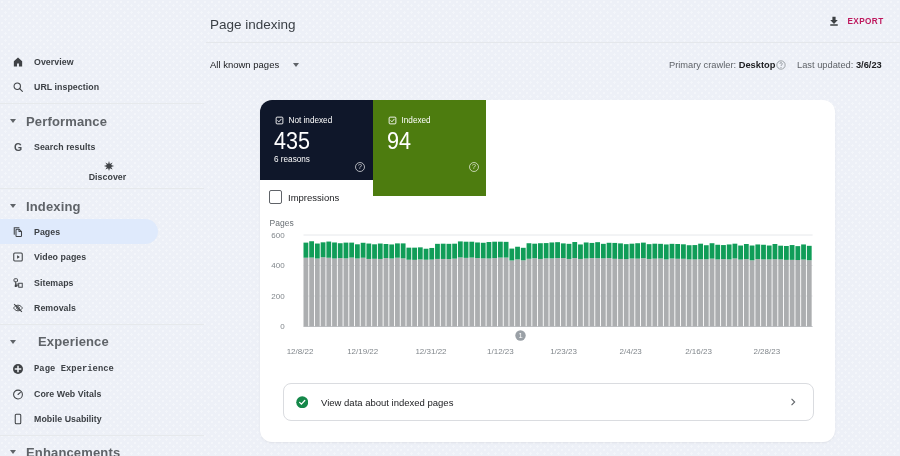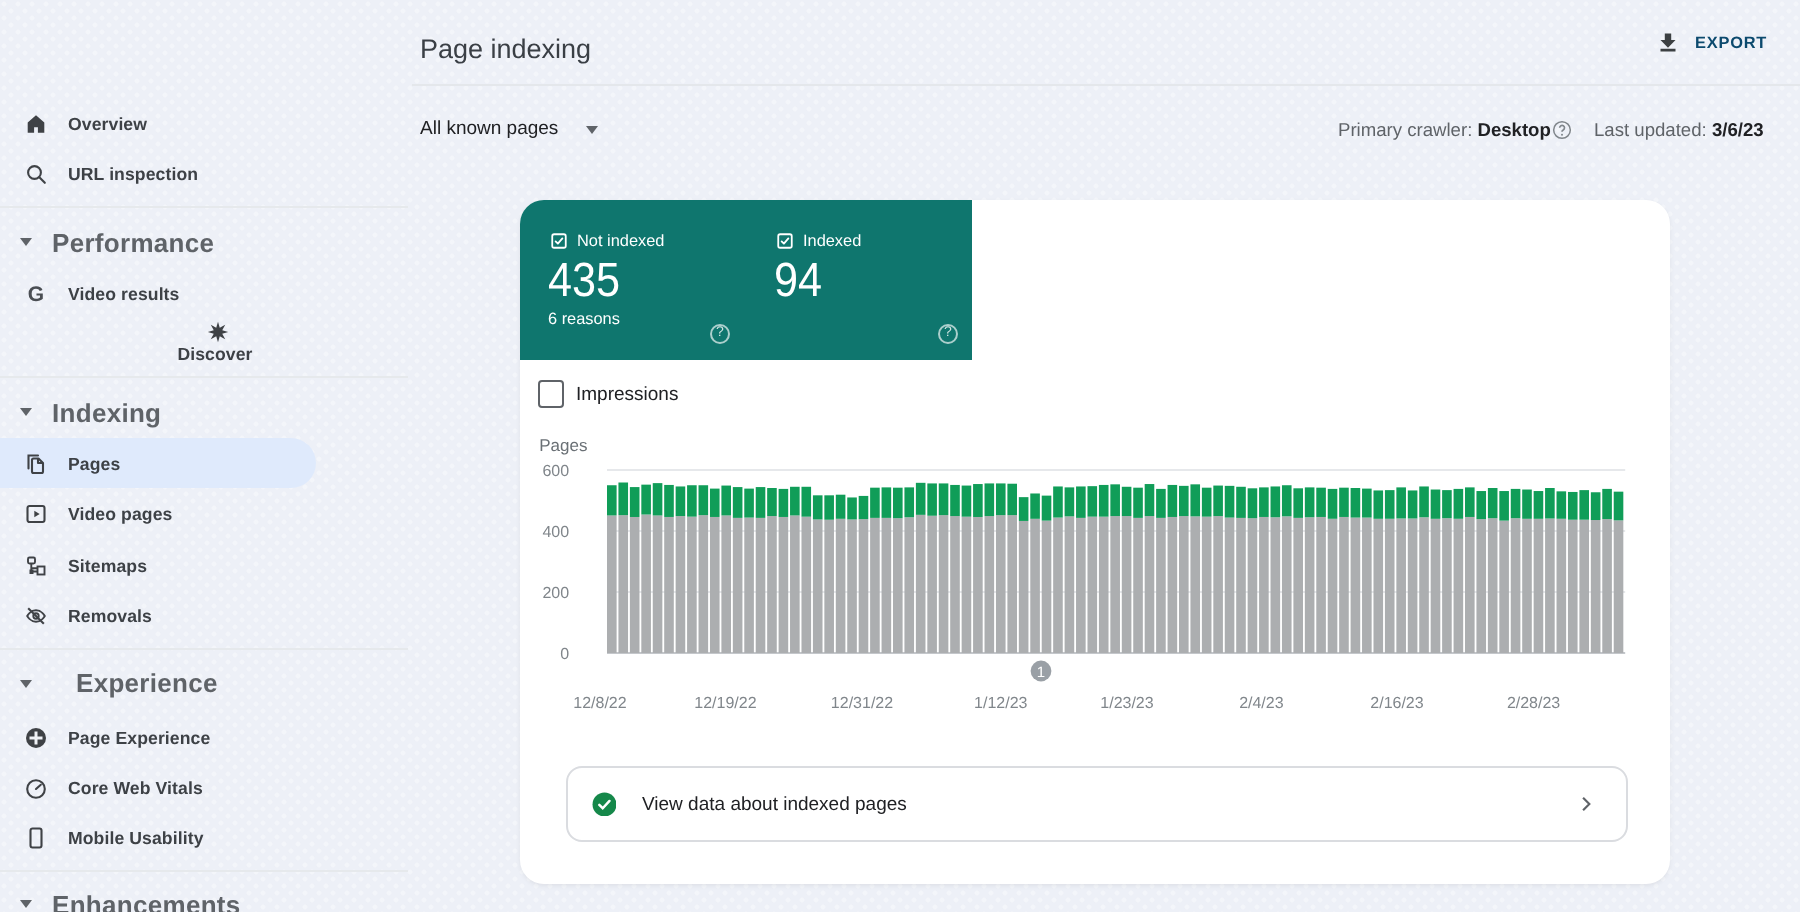--- a/index.html
+++ b/index.html
@@ -1,34 +1,34 @@
 <!DOCTYPE html>
 <html><head><meta charset="utf-8">
 <style>
 * { margin:0; padding:0; box-sizing:border-box; }
 html,body { width:900px; height:456px; overflow:hidden; }
 body { font-family:"Liberation Sans",sans-serif; background-color:#edf0f7; background-image:radial-gradient(circle at 2px 2px, rgba(253,254,255,.38) .9px, rgba(253,254,255,0) 1.5px), radial-gradient(circle at 5.5px 5.5px, rgba(253,254,255,.38) .9px, rgba(253,254,255,0) 1.5px); background-size:7px 7px; position:relative; }
 .abs { position:absolute; }
 #topdiv { position:absolute; left:206px; top:42px; width:694px; height:1px; background:#e4e7eb; }
 #title { position:absolute; left:210px; top:17px; font-size:13.5px; color:#3a3f45; }
-#export { position:absolute; left:828px; top:15px; display:flex; align-items:center; color:#0c4a6e; }
+#export { position:absolute; left:828px; top:15px; display:flex; align-items:center; color:#be185d; }
 #export span { font-size:8.2px; font-weight:700; letter-spacing:.4px; margin-left:7.5px; }
 
 .navitem { position:absolute; left:0; width:205px; height:25px; display:flex; align-items:center; }
 .navitem .ic { width:12px; height:12px; margin-left:12px; flex:none; }
 .navitem .tx { margin-left:10px; font-size:8.8px; font-weight:700; color:#3d4146; letter-spacing:.05px;}
 .navhead { position:absolute; left:0; width:205px; height:20px; display:flex; align-items:center; }
 .navhead .tri { width:0; height:0; border-left:3.2px solid transparent; border-right:3.2px solid transparent; border-top:4px solid #5f6368; margin-left:10px; }
 .navhead .tx { margin-left:10px; font-size:13px; font-weight:700; color:#5f6368; letter-spacing:.15px;}
 .sdiv { position:absolute; left:0; width:204px; height:1px; background:#e6e9ec; }
 #pill { position:absolute; left:0; top:218.5px; width:158px; height:25.5px; background:#dfeafc; border-radius:0 14px 14px 0; }
 
 #card { position:absolute; left:260px; top:100px; width:575px; height:342px; background:#fff; border-radius:12px; box-shadow:0 1px 2px rgba(60,64,67,.08); }
-#boxgray { position:absolute; left:260px; top:100px; width:113px; height:80px; background:#0f766e; border-radius:12px 0 0 0; color:#fff; }
-#boxgreen { position:absolute; left:373px; top:100px; width:113px; height:80px; background:#0f766e; color:#fff; }
+#boxgray { position:absolute; left:260px; top:100px; width:113px; height:80px; background:#0f172a; border-radius:12px 0 0 0; color:#fff; }
+#boxgreen { position:absolute; left:373px; top:100px; width:113px; height:96px; background:#4d7c0f; color:#fff; }
 .boxlabelrow { position:absolute; left:14.5px; top:15.5px; display:flex; align-items:center; }
 .boxlabelrow span { font-size:8.2px; margin-left:5px; color:#fff; }
 .boxnum { position:absolute; left:14px; font-size:24px; color:#fff; transform:scaleX(.9); transform-origin:left top; letter-spacing:0; }
 .qm { position:absolute; width:10px; height:10px; border:1px solid rgba(255,255,255,.65); border-radius:50%; font-size:7px; line-height:8.5px; text-align:center; color:rgba(255,255,255,.8); }
 #impbox { position:absolute; left:268.5px; top:190px; width:13.5px; height:13.5px; border:1.6px solid #5f6368; border-radius:2px; }
 #implab { position:absolute; left:288px; top:191.5px; font-size:9.5px; color:#202124; }
 #vrow { position:absolute; left:283px; top:383px; width:531px; height:38px; border:1px solid #dadce0; border-radius:8px; }
 #vtext { position:absolute; left:321px; top:397px; font-size:9.5px; color:#202124; }
 .crawler { position:absolute; top:59.5px; font-size:9.3px; color:#5f6368; white-space:nowrap; }
 .crawler b { color:#202124; }
@@ -60,21 +60,21 @@
   </div>
 <div class="sdiv" style="top:102.5px;"></div>
 <div class="navhead" style="top:111px;">
     <div class="tri"></div>
     <span class="tx">Performance</span>
   </div>
 <div class="navitem" style="top:134.5px;">
     <svg class="ic" viewBox="0 0 24 24">
       <text x="12" y="19" font-size="21" font-weight="bold" fill="#4a4e53" text-anchor="middle" font-family="Liberation Sans">G</text>
     </svg>
-    <span class="tx">Video results</span>
+    <span class="tx">Search results</span>
   </div>
 <div class="navitem" style="top:159.5px;flex-direction:column;">
     <svg class="ic" viewBox="0 0 24 24">
       <path d="M12.00 1.80L13.76 7.75L19.21 4.79L16.25 10.24L22.20 12.00L16.25 13.76L19.21 19.21L13.76 16.25L12.00 22.20L10.24 16.25L4.79 19.21L7.75 13.76L1.80 12.00L7.75 10.24L4.79 4.79L10.24 7.75Z" fill="#3f4246"></path>
     </svg>
     <span class="tx">Discover</span>
   </div>
 <div class="sdiv" style="top:187.5px;"></div>
 <div class="navhead" style="top:196px;">
     <div class="tri"></div>
@@ -110,21 +110,21 @@
       <circle cx="12" cy="12" r="2.7" stroke-width="1.9"></circle>
       <path d="M4.2 4.2l15.6 15.6" stroke-width="2.1"></path>
     </svg>
     <span class="tx">Removals</span>
   </div>
 <div class="sdiv" style="top:323.5px;"></div>
 <div class="navhead" style="top:331.5px;gap:12px;">
     <div class="tri"></div>
     <span class="tx">Experience</span>
   </div>
-<div class="navitem" style="top:356.0px;">
+<div class="navitem" style="top:356.0px;font-family:Liberation Mono, monospace;">
     <svg class="ic" viewBox="0 0 24 24">
       <circle cx="12" cy="12" r="10" fill="#3f4246"></circle>
       <path d="M12 5.5v13M5.5 12h13" stroke="#f0f2f6" stroke-width="3"></path>
     </svg>
     <span class="tx">Page Experience</span>
   </div>
 <div class="navitem" style="top:381.0px;">
     <svg class="ic" viewBox="0 0 24 24" fill="none" stroke="#3f4246" stroke-width="2.1">
       <circle cx="12" cy="13" r="8.8"></circle>
       <path d="M12 13l4.8-4.2" stroke-linecap="round"></path>

